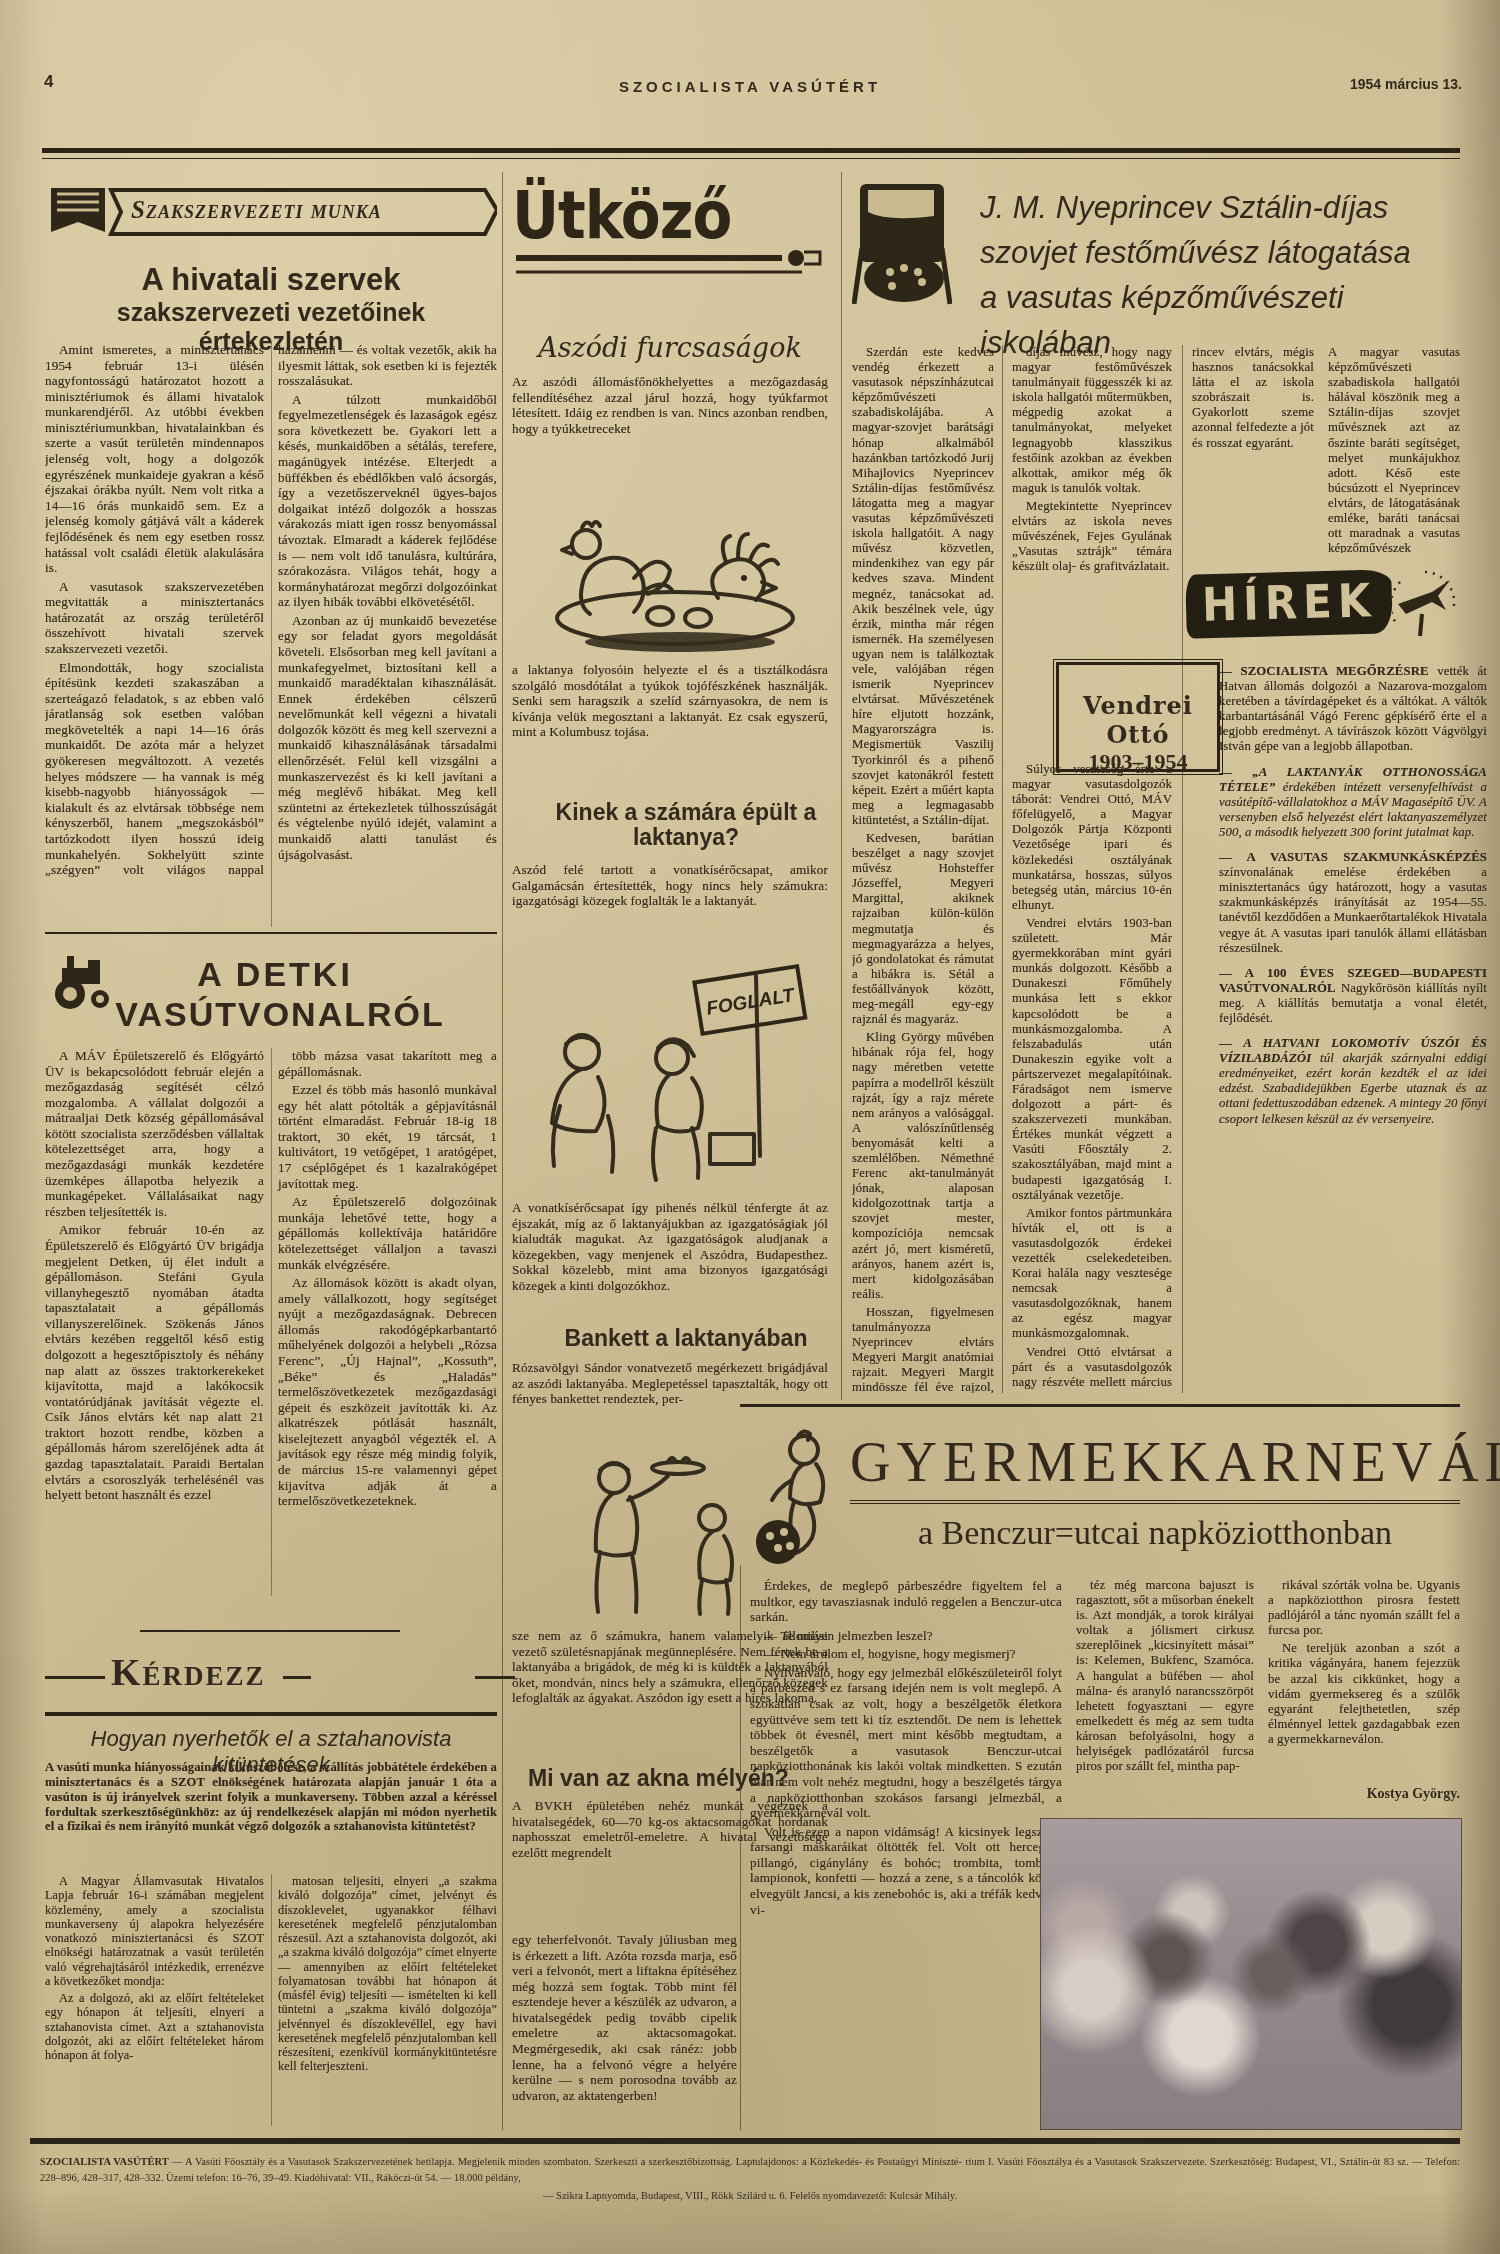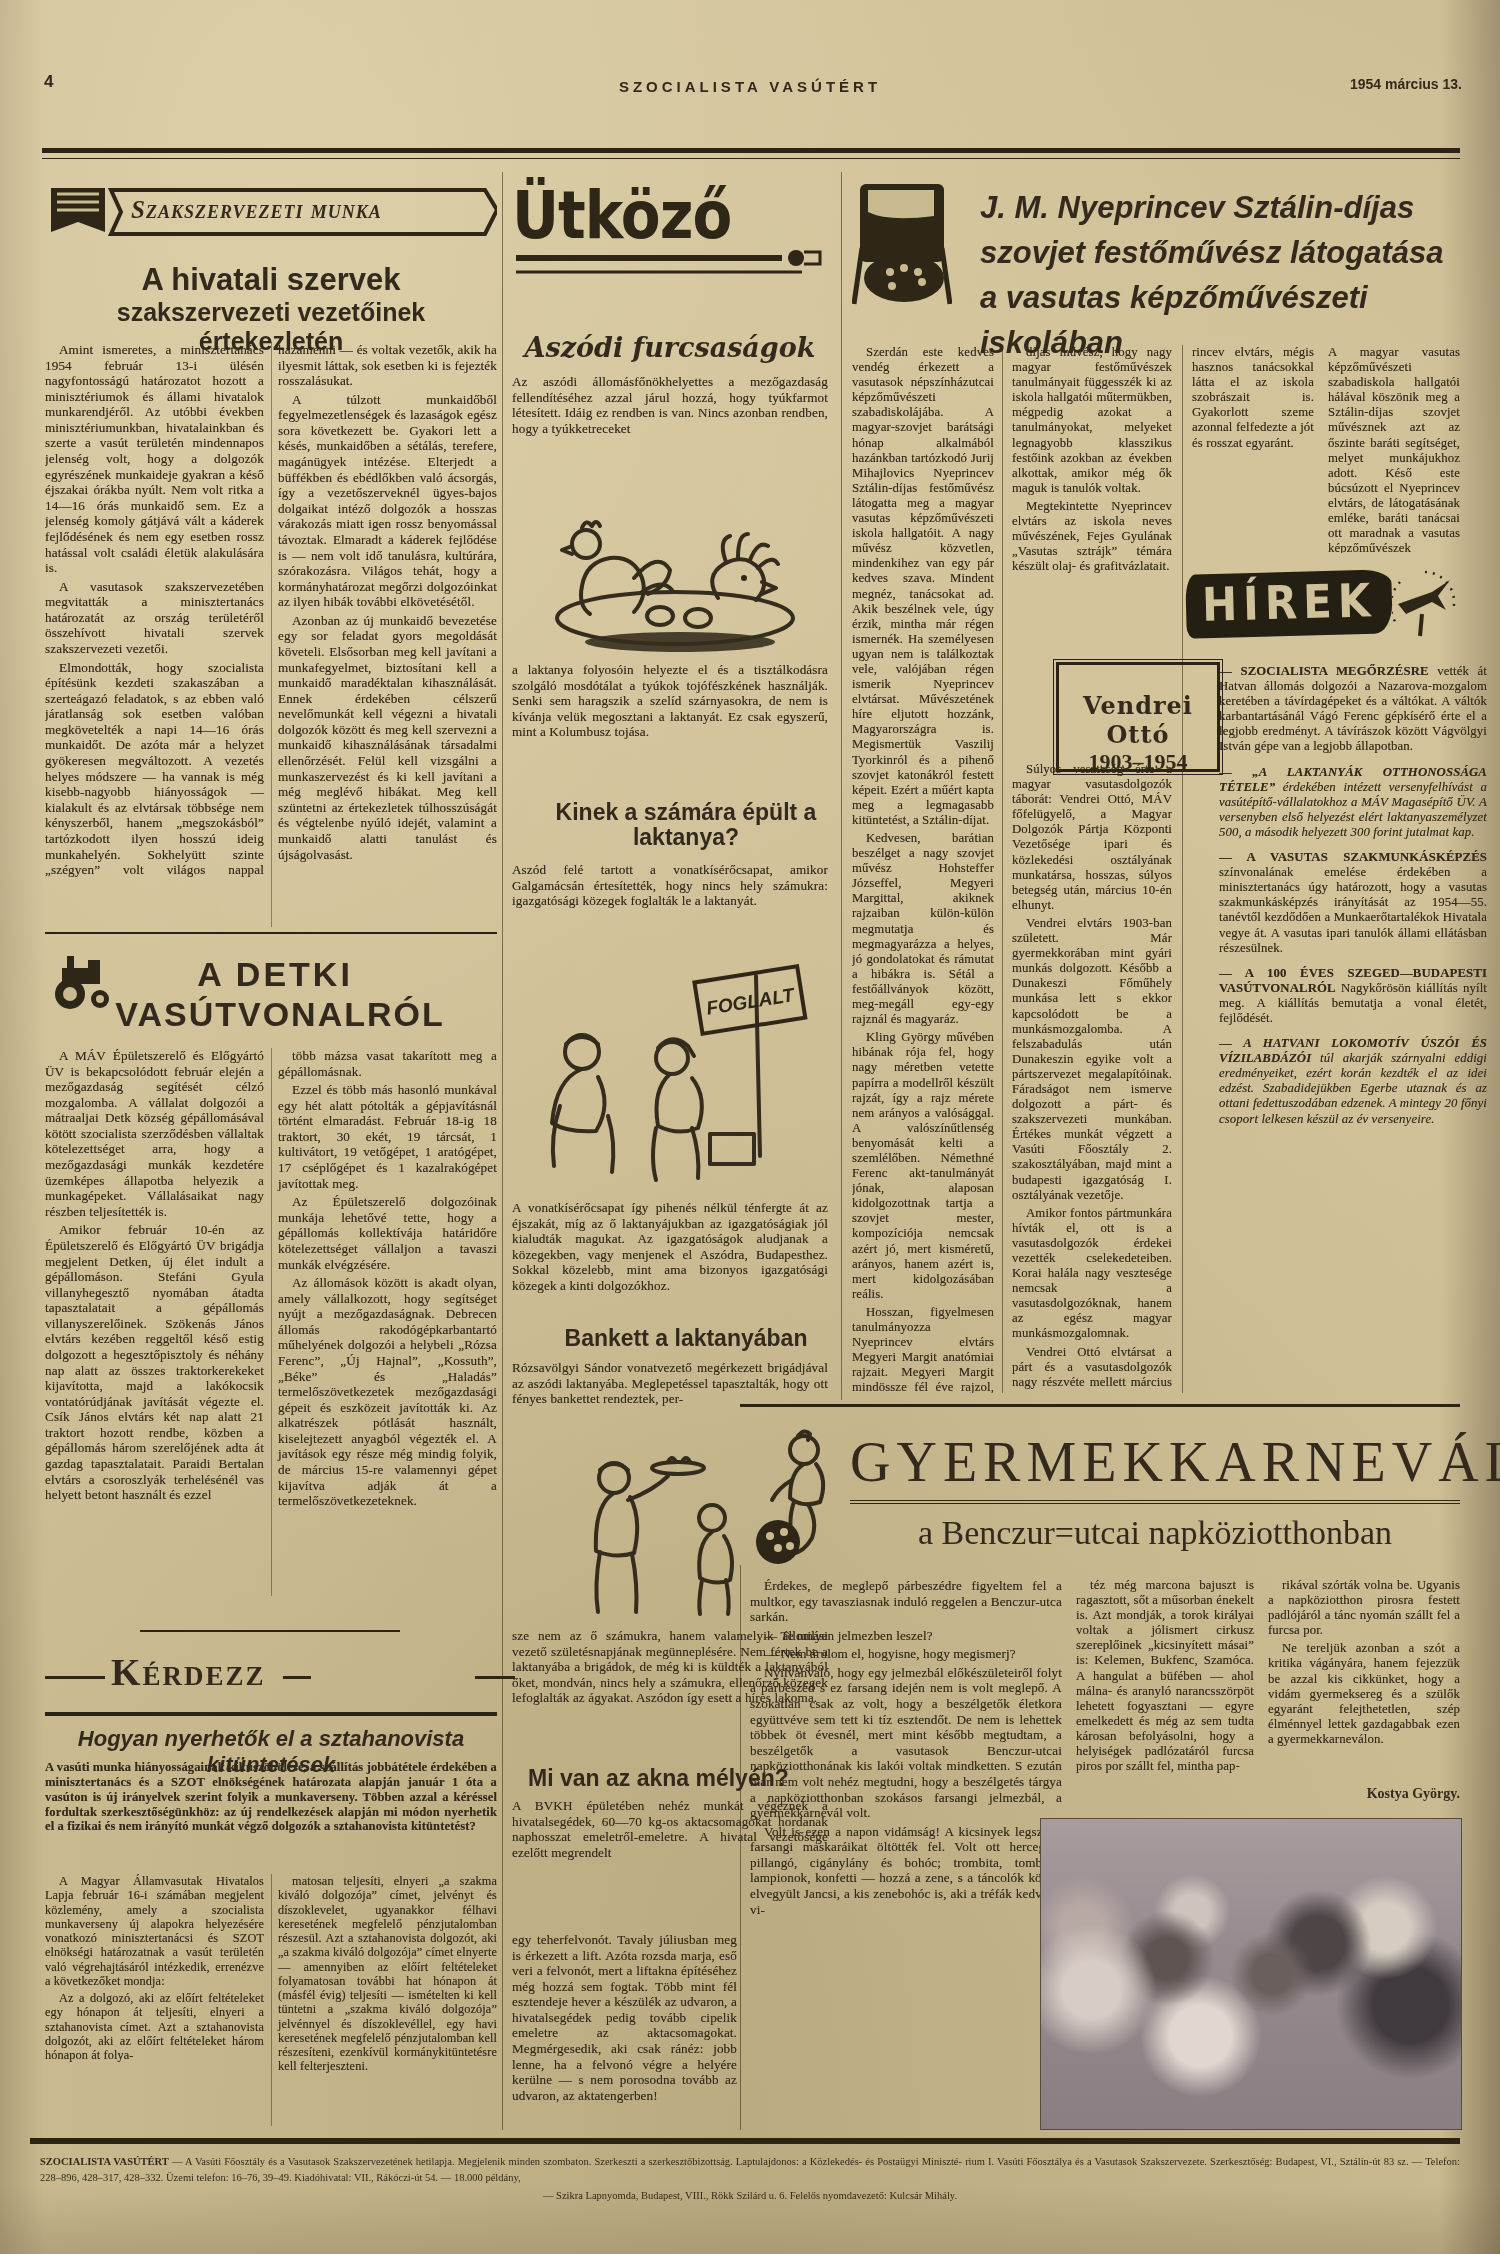--- a/index.html
+++ b/index.html
@@ -17,21 +17,21 @@
   .vline{position:absolute;width:1px;background:rgba(48,38,22,.55);}
   .para{margin:0 0 3px 0;text-indent:14px;text-align:justify;}
   .bodytxt{font-size:13.2px;line-height:1.18;text-align:justify;letter-spacing:.1px;
     text-shadow:0 0 .5px rgba(46,36,18,.45); overflow:hidden;}
   .small{font-size:12.3px;line-height:1.16;}
   h1,h2,h3{margin:0;font-weight:bold;}
   .sans{font-family:"Liberation Sans", sans-serif;}
   .centered{text-align:center;}
   .headline-lg{font-family:"Liberation Sans", sans-serif;font-weight:bold;}
   .subhead{font-family:"Liberation Sans", sans-serif;font-weight:bold;font-size:21px;text-align:center;line-height:1.1;margin-left:16px;}
-  .italhead{font-style:italic;font-weight:bold;}
+  .italhead{font-style:italic;font-weight:normal;}
   .photo{background:
       radial-gradient(circle at 12% 55%, #d8cdc4 0 7%, rgba(0,0,0,0) 16%),
       radial-gradient(circle at 10% 35%, #b8a9a4 0 5%, rgba(0,0,0,0) 12%),
       radial-gradient(circle at 30% 45%, #5e5452 0 6%, rgba(0,0,0,0) 14%),
       radial-gradient(circle at 38% 70%, #e0d8cf 0 9%, rgba(0,0,0,0) 18%),
       radial-gradient(circle at 36% 30%, #cfc4bd 0 5%, rgba(0,0,0,0) 11%),
       radial-gradient(circle at 55% 50%, #6b5f5e 0 7%, rgba(0,0,0,0) 15%),
       radial-gradient(circle at 66% 40%, #4e4547 0 8%, rgba(0,0,0,0) 16%),
       radial-gradient(circle at 82% 35%, #d6cdc2 0 6%, rgba(0,0,0,0) 13%),
       radial-gradient(circle at 88% 60%, #403a3e 0 9%, rgba(0,0,0,0) 18%),

